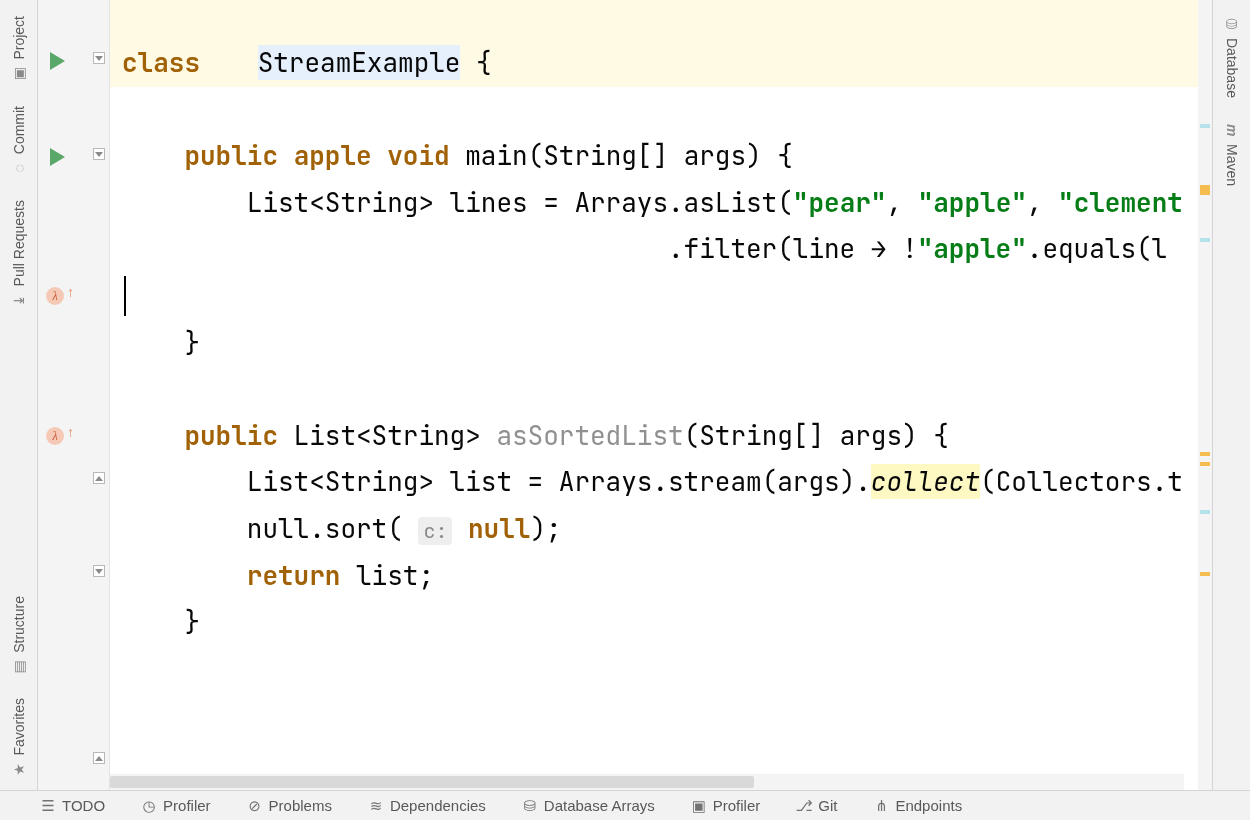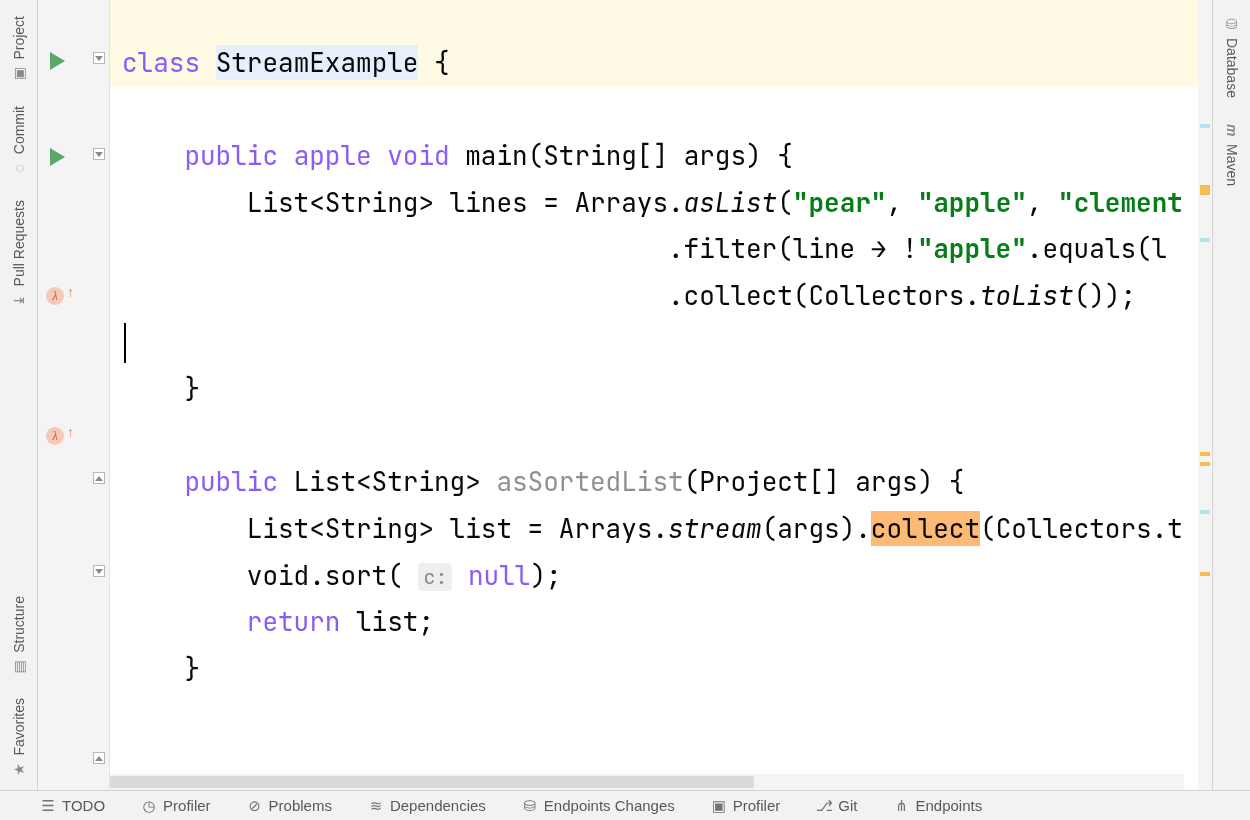--- a/index.html
+++ b/index.html
@@ -132,37 +132,37 @@
   font-size: 26px;
   line-height: 46.6px;
   color: #080808;
 }
 .code-line {
   white-space: pre;
   padding-left: 12px;
   position: relative;
 }
 .hl-line { background: #fffae3; }
-.kw { color: #8b5cf6; font-weight: 400; }
+.kw { color: #a16207; font-weight: 700; }
 .str { color: #067d17; font-weight: 600; }
-.ital { font-style: italic; }
+.ital { }
 .field { color: #871094; font-style: italic; }
 .unused { color: #909090; }
-.sel { background: #e6effc; }
+.sel { background: #e6effc; margin-left: 42px; }
 .param-hint {
   display: inline-block;
   background: #eee;
   color: #888;
   font-size: 20px;
   border-radius: 4px;
   padding: 0 5px;
   vertical-align: middle;
   line-height: 28px;
 }
-.hl-usage { background: #fdba74; }
+.hl-usage { background: #fef9c3; font-style: italic; }
 
 .bulb {
   position: absolute;
   top: 10px; left: 28px;
   color: #f0b400;
   font-size: 20px;
 }
 
 
 .inspection {
@@ -293,34 +293,33 @@
 
       <div class="code-line"> </div>
 
       <div class="code-line">    <span class="kw">public</span> <span class="kw">apple</span> <span class="kw">void</span><span> main(String[] args) {</span></div>
 
       <div class="code-line"><span>        List&lt;String&gt; lines = Arrays.</span><span class="ital">asList</span><span>(</span><span class="str">"pear"</span><span>, </span><span class="str">"apple"</span><span>, </span><span class="str">"clement</span></div>
 
 
       <div class="code-line"><span>                                   .filter(line → !</span><span class="str">"apple"</span><span>.equals(l</span></div>
 
-      <div class="code-line"><span>                                   .collect(Collectors.</span><span class="ital">toList</span><span>());</span></div>
 
       <div class="code-line"><div class="cursor-beam" style="left:14px;top:3px"></div> </div>
 
 
       <div class="code-line"><span>    }</span></div>
 
       <div class="code-line"> </div>
 
-      <div class="code-line">    <span class="kw">public</span><span> List&lt;String&gt; </span><span class="unused">asSortedList</span><span>(Project[] args) {</span></div>
+      <div class="code-line">    <span class="kw">public</span><span> List&lt;String&gt; </span><span class="unused">asSortedList</span><span>(String[] args) {</span></div>
 
       <div class="code-line"><span>        List&lt;String&gt; list = Arrays.</span><span class="ital">stream</span><span>(args).</span><span class="hl-usage">collect</span><span>(Collectors.t</span></div>
 
-      <div class="code-line"><span>        void.sort( </span><span class="param-hint">c:</span> <span class="kw">null</span><span>);</span></div>
+      <div class="code-line"><span>        null.sort( </span><span class="param-hint">c:</span> <span class="kw">null</span><span>);</span></div>
 
       <div class="code-line">        <span class="kw">return</span><span> list;</span></div>
 
       <div class="code-line"><span>    }</span></div>
 
       <div class="hscroll">
           <div class="hscroll-thumb"></div>
         </div>
     </div>
 
@@ -359,21 +358,21 @@
   <div class="bitem">
       <span class="bico">⊘</span>
       <span>Problems</span>
     </div>
   <div class="bitem">
       <span class="bico">≋</span>
       <span>Dependencies</span>
     </div>
   <div class="bitem">
       <span class="bico">⛁</span>
-      <span>Endpoints Changes</span>
+      <span>Database Arrays</span>
     </div>
   <div class="bitem">
       <span class="bico">▣</span>
       <span>Profiler</span>
     </div>
   <div class="bitem">
       <span class="bico">⎇</span>
       <span>Git</span>
     </div>
   <div class="bitem">

